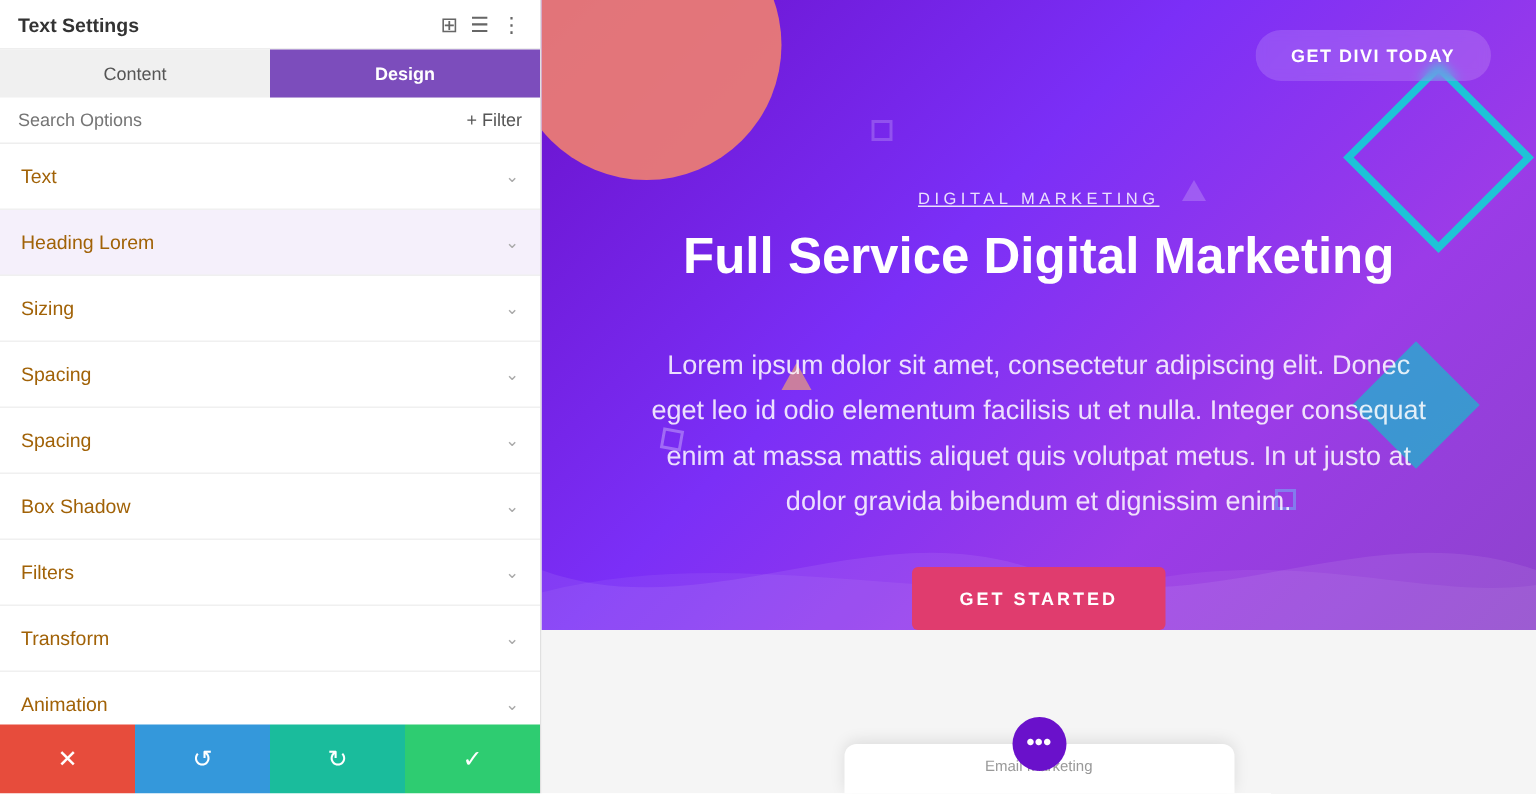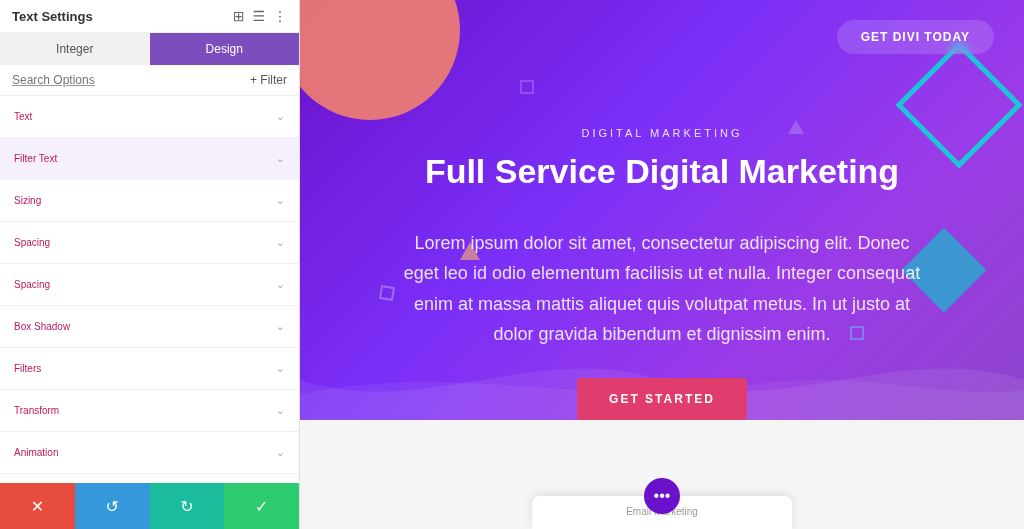--- a/index.html
+++ b/index.html
@@ -1,20 +1,20 @@
 <!DOCTYPE html>
 <html><head>
   <meta charset="utf-8">
   <style>
     * { margin: 0; padding: 0; box-sizing: border-box; }
     body { width: 1024px; height: 529px; overflow: hidden; display: flex; font-family: -apple-system, BlinkMacSystemFont, 'Segoe UI', sans-serif; }
 
     
     #left-panel {
-      width: 300px;
+      width: 361px;
       height: 529px;
       background: #fff;
       display: flex;
       flex-direction: column;
       border-right: 1px solid #e0e0e0;
       flex-shrink: 0;
     }
 
     #panel-header {
       display: flex;
@@ -56,39 +56,39 @@
       font-size: 12px;
       cursor: pointer;
       color: #555;
       font-weight: 500;
     }
 
     .tab.active {
       background: #7c4dbc;
       color: #fff;
       border-radius: 0;
+      font-weight: bold;
     }
 
     
     #search-row {
       display: flex;
       align-items: center;
       padding: 8px 12px;
       border-bottom: 1px solid #eee;
       gap: 8px;
     }
 
     #search-input {
       flex: 1;
       border: none;
       outline: none;
       font-size: 12px;
       color: #999;
       background: transparent;
-      text-decoration: underline;
     }
 
     #filter-btn {
       display: flex;
       align-items: center;
       gap: 4px;
       font-size: 12px;
       color: #555;
       cursor: pointer;
     }
@@ -102,22 +102,22 @@
     .accordion-item {
       display: flex;
       align-items: center;
       justify-content: space-between;
       padding: 14px 14px;
       border-bottom: 1px solid #f0f0f0;
       cursor: pointer;
     }
 
     .accordion-label {
-      font-size: 10px;
-      color: #be185d;
+      font-size: 13px;
+      color: #a16207;
     }
 
     .accordion-chevron {
       color: #aaa;
       font-size: 11px;
     }
 
     .accordion-item.active-item {
       background: #f5f0fb;
     }
@@ -253,20 +253,21 @@
       max-width: 560px;
       padding: 0 20px;
     }
 
     #hero-subtitle {
       font-size: 11px;
       letter-spacing: 3px;
       color: rgba(255,255,255,0.85);
       text-transform: uppercase;
       margin-bottom: 12px;
+      text-decoration: underline;
     }
 
     #hero-title {
       font-size: 34px;
       font-weight: 800;
       color: #fff;
       margin-bottom: 36px;
       line-height: 1.2;
     }
 
@@ -374,38 +375,38 @@
   <div id="panel-header">
     <span id="panel-title">Text Settings</span>
     <div id="panel-header-icons">
       <span class="header-icon">⊞</span>
       <span class="header-icon">☰</span>
       <span class="header-icon">⋮</span>
     </div>
   </div>
 
   <div id="tabs-row">
-    <div class="tab">Integer</div>
+    <div class="tab">Content</div>
     <div class="tab active">Design</div>
   </div>
 
   <div id="search-row">
     <input id="search-input" type="text" placeholder="Search Options" style="">
     <div id="filter-btn">
       <span>+ Filter</span>
     </div>
   </div>
 
   <div id="accordion-list">
     <div class="accordion-item">
       <span class="accordion-label">Text</span>
       <span class="accordion-chevron">⌄</span>
     </div>
     <div class="accordion-item active-item">
-      <span class="accordion-label">Filter Text</span>
+      <span class="accordion-label">Heading Lorem</span>
       <span class="accordion-chevron">⌄</span>
     </div>
     <div class="accordion-item">
       <span class="accordion-label">Sizing</span>
       <span class="accordion-chevron">⌄</span>
     </div>
     <div class="accordion-item">
       <span class="accordion-label">Spacing</span>
       <span class="accordion-chevron">⌄</span>
     </div>

